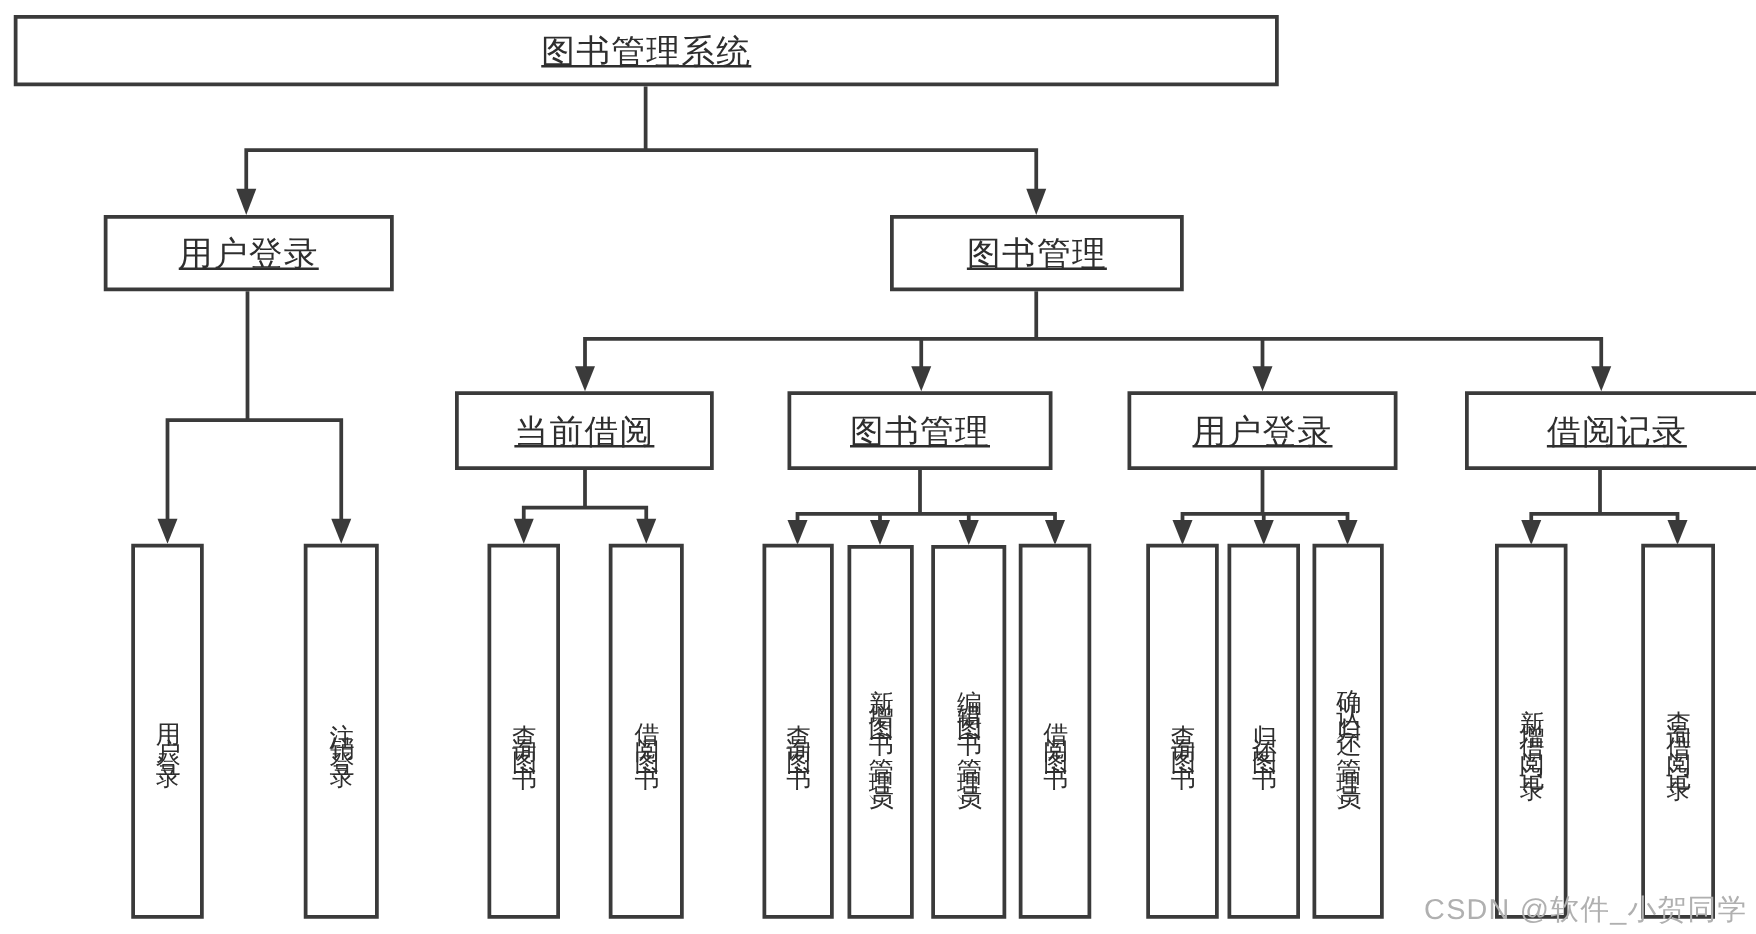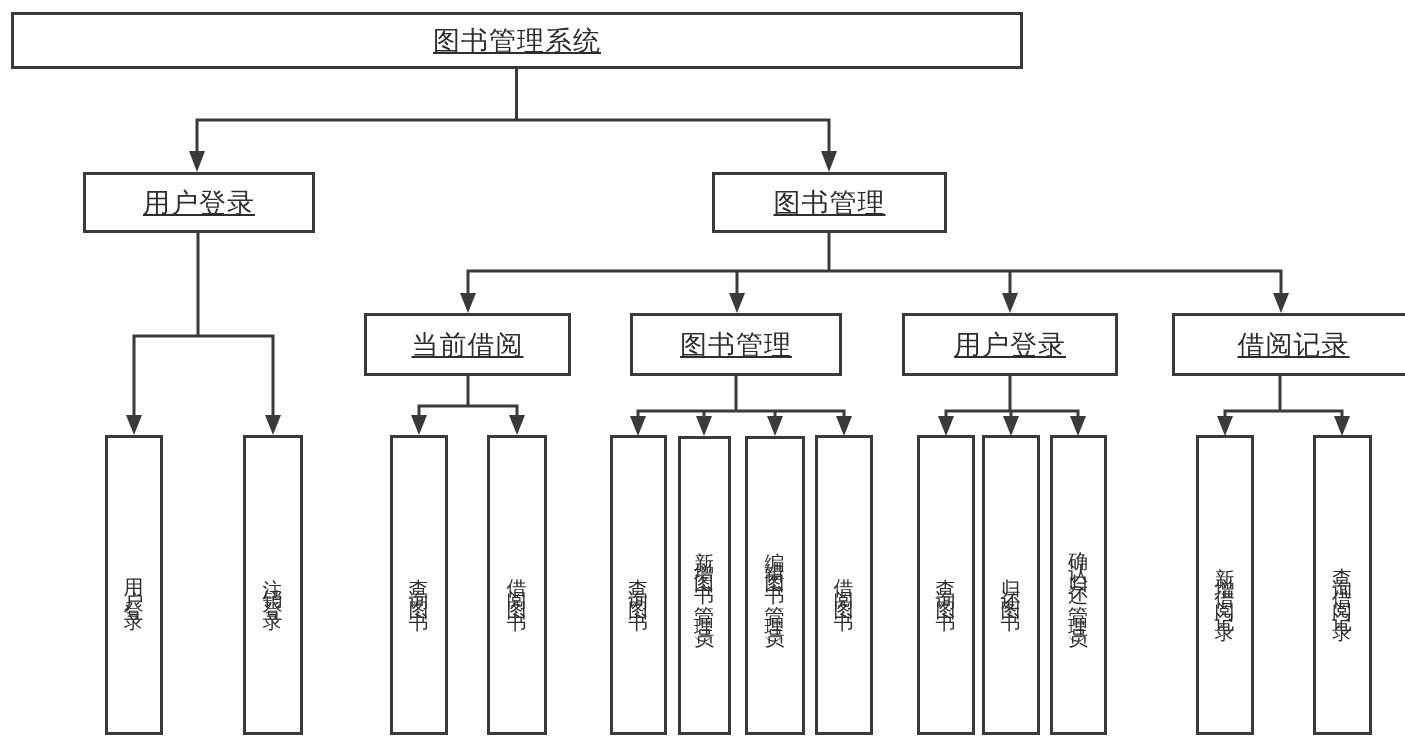--- a/index.html
+++ b/index.html
@@ -186,14 +186,15 @@
     <span class="vtext">确认归还（管理员）</span>
   </div>
 
   <div class="node v" style="left:1196px; top:435px; width:58px; height:300px;">
     <span class="vtext">新增借阅记录</span>
   </div>
   <div class="node v" style="left:1313px; top:435px; width:59px; height:300px;">
     <span class="vtext">查询借阅记录</span>
   </div>
 
+  <div class="watermark">CSDN @软件_小贺同学</div>
 
 </div>
 
 </body></html>

